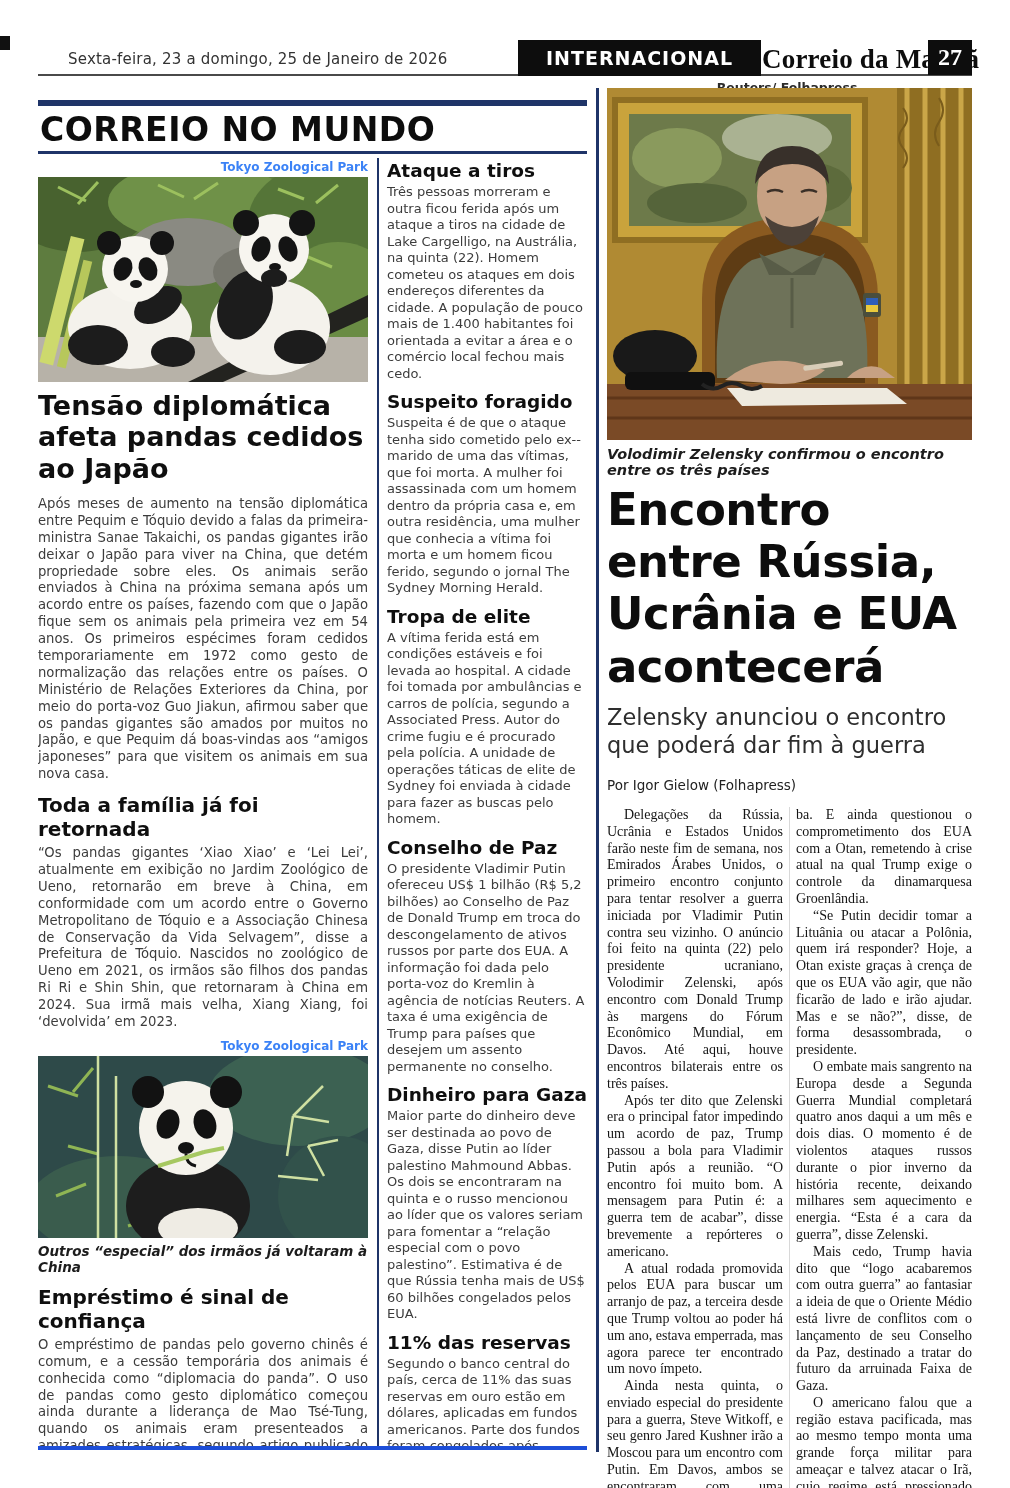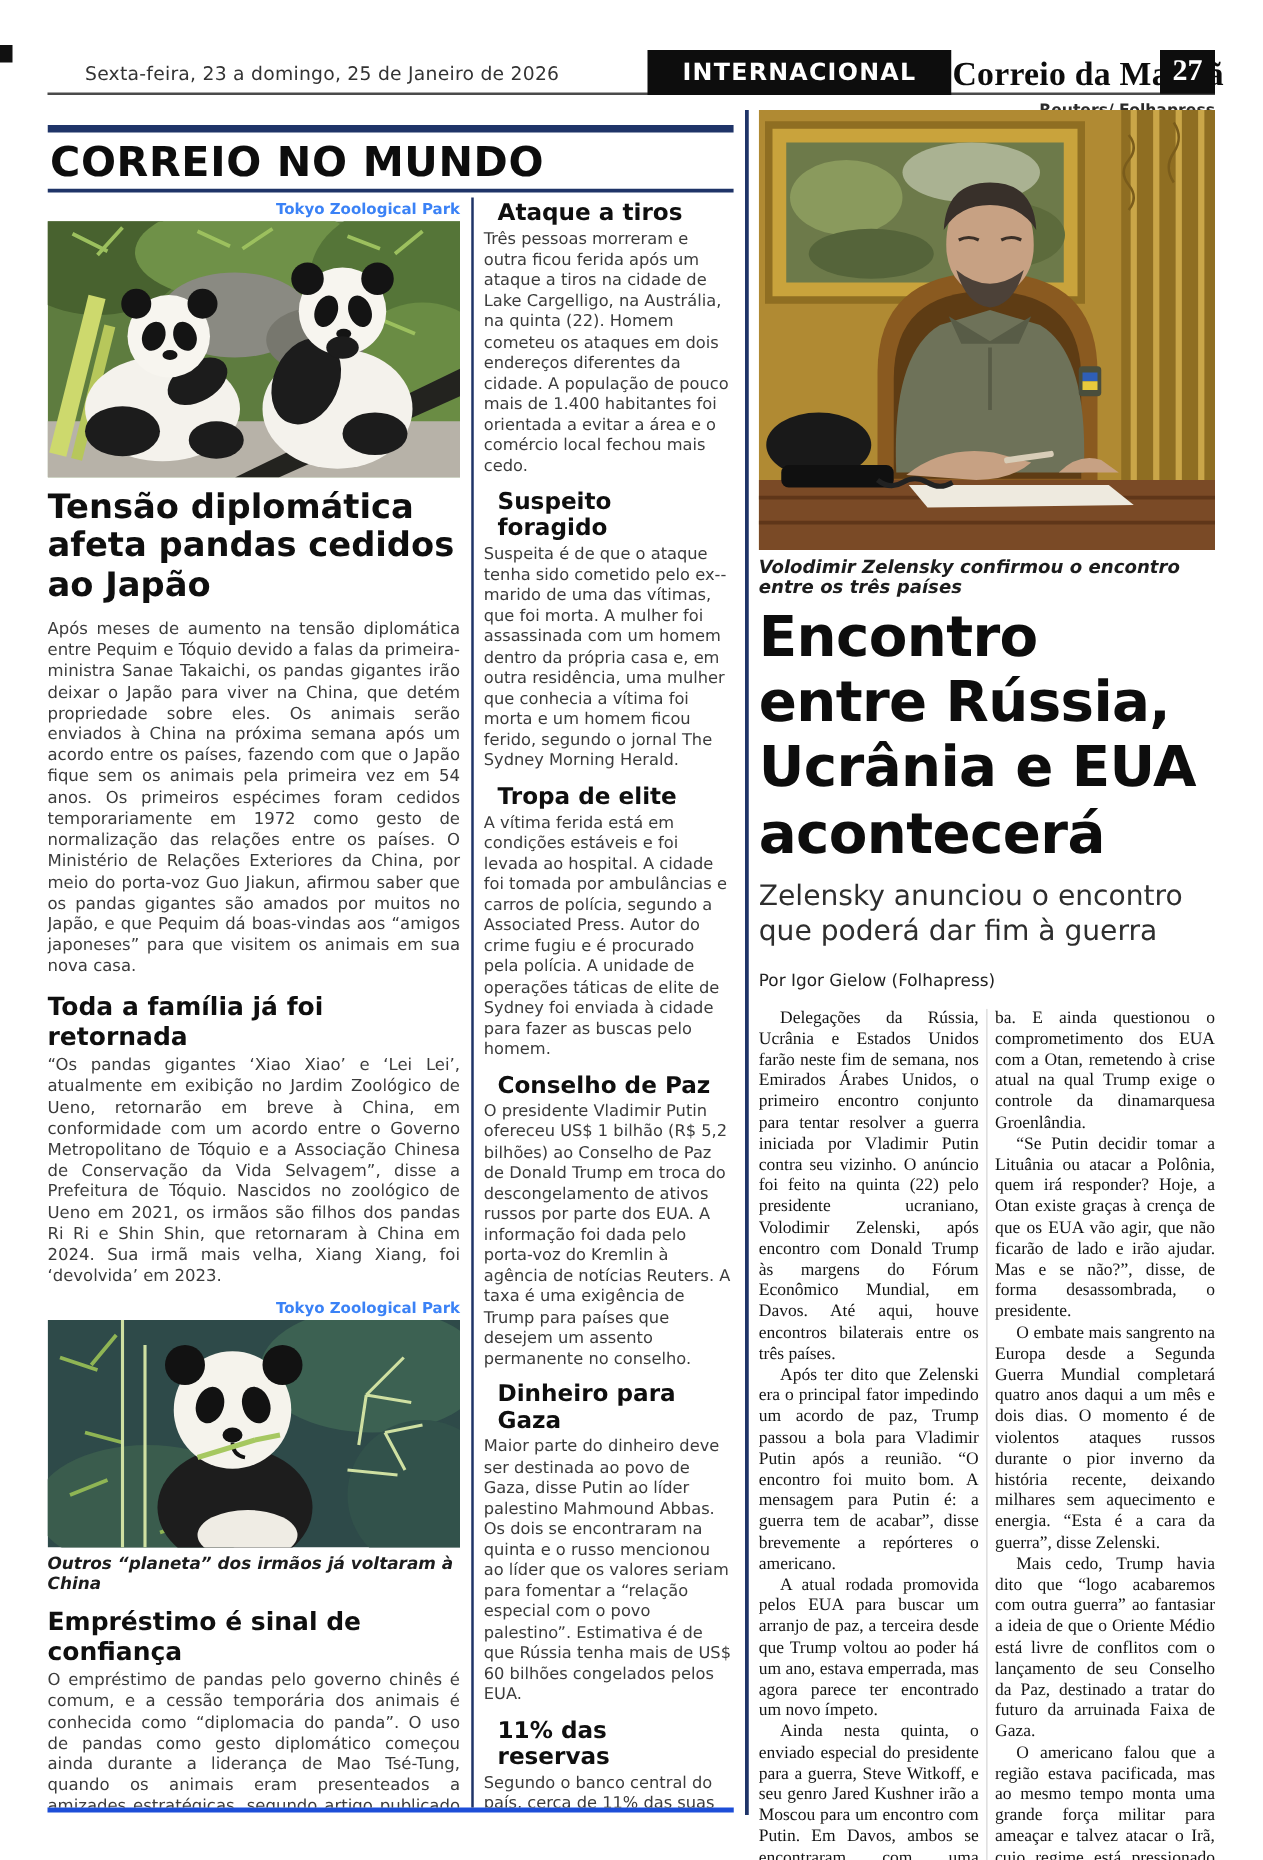--- a/index.html
+++ b/index.html
@@ -11,39 +11,39 @@
   
   .corner-tab{left:0;top:36px;width:10px;height:14px;background:#111;}
   .date-line{left:40px;top:50px;font-size:15px;color:#333;letter-spacing:.2px;margin-left:28px;}
   .header-rule{left:38px;top:74px;width:934px;border-top:2px solid #4a4a4a;}
   .section-tag{left:518px;top:40px;background:#0d0d0d;color:#fff;font-size:19px;
     font-weight:bold;letter-spacing:1px;padding:7px 28px;}
   .masthead{left:762px;top:44px;font-family:"Liberation Serif",serif;font-size:27px;
     font-weight:bold;color:#0d0d0d;letter-spacing:.2px;}
   .pagenum{left:928px;top:40px;background:#0d0d0d;color:#fff;font-size:24px;
     font-weight:bold;padding:4px 10px;font-family:"Liberation Serif",serif;}
-  .top-credit{left:602px;top:80px;width:370px;text-align:right;font-size:12.5px;
+  .top-credit{left:602px;top:80px;width:370px;text-align:center;font-size:12.5px;
     font-weight:bold;color:#2b2b2b;}
   
   .cnm{left:38px;top:100px;width:549px;height:1346px;border-bottom:4px solid #1d4ed8;overflow:hidden;}
   .cnm-bar{border-top:6px solid #1f3468;}
   .cnm-title{font-size:33px;font-weight:800;color:#0d0d0d;letter-spacing:.5px;
     padding:4px 0 2px 2px;font-family:"DejaVu Sans",sans-serif;}
   .cnm-rule{border-top:3px solid #1f3468;margin-bottom:4px;}
   .cnm-row{display:flex;}
   .col-pandas{width:330px;flex:0 0 330px;}
   .col-div{flex:0 0 2px;background:#1f3468;margin:0 8px 0 9px;}
   .col-briefs{flex:1 1 auto;min-width:0;}
   .credit{font-size:12px;font-weight:bold;color:#3b82f6;text-align:right;margin:2px 0 3px;}
   .photo{width:100%;display:block;}
   .caption{font-style:italic;font-size:13.5px;font-weight:600;color:#1d1d1d;margin:5px 0 8px;}
   .lead-headline{font-size:27px;font-weight:bold;color:#0f0f0f;line-height:1.16;margin:8px 0 12px;}
   .sans-body{font-size:13.2px;line-height:1.28;color:#3c3c3c;text-align:justify;margin:0 0 8px;}
   .subhead{font-size:20px;font-weight:bold;color:#0f0f0f;margin:10px 0 4px;}
-  .brief-head{font-size:18.5px;font-weight:bold;color:#0f0f0f;margin:9px 11px 3px;}
+  .brief-head{font-size:18.5px;font-weight:bold;color:#0f0f0f;margin:9px 0 3px;}
   .brief-head.first{margin-top:2px;}
   .brief-body{font-size:13px;line-height:1.27;color:#3c3c3c;text-align:left;margin:0;}
   
   .main-div{left:596px;top:88px;width:3px;height:1364px;background:#1f3468;}
   .main{left:607px;top:88px;width:365px;}
   .main-caption{font-style:italic;font-size:14.5px;font-weight:700;color:#1d1d1d;margin:6px 0 4px;}
   .main-headline{font-size:45px;font-weight:bold;color:#0d0d0d;line-height:1.16;
     letter-spacing:-.5px;margin:6px 0 10px;}
   .main-subhead{font-size:22.5px;color:#2e2e2e;line-height:1.25;margin:0 0 18px;font-weight:400;}
   .main-byline{font-size:13.5px;color:#222;margin:0 0 14px;}
@@ -136,21 +136,21 @@
         <circle cx="110" cy="36" r="16" fill="#121212"></circle>
         <circle cx="188" cy="36" r="16" fill="#121212"></circle>
         <ellipse cx="130" cy="68" rx="11" ry="15" fill="#121212" transform="rotate(18 130 68)"></ellipse>
         <ellipse cx="167" cy="68" rx="11" ry="15" fill="#121212" transform="rotate(-18 167 68)"></ellipse>
         <ellipse cx="148" cy="92" rx="8" ry="6" fill="#121212"></ellipse>
         <path d="M148 98 q0 10 10 12" stroke="#121212" stroke-width="3" fill="none"></path>
         <g stroke="#a6c861" stroke-width="4" fill="none">
             <path d="M120 110 l46 -14 M166 96 l20 -4"></path>
           </g>
       </svg>
-      <div class="caption">Outros “planeta” dos irmãos já voltaram à China</div>
+      <div class="caption">Outros “especial” dos irmãos já voltaram à China</div>
       <div class="subhead">Empréstimo é sinal de confiança</div>
       <p class="sans-body">O empréstimo de pandas pelo governo chinês é comum, e a cessão temporária dos animais é conhecida como “diplomacia do panda”. O uso de pandas como gesto diplomático começou ainda durante a liderança de Mao Tsé-Tung, quando os animais eram presenteados a amizades estratégicas, segundo artigo publicado pela revista Cambridge University Press. Durante a ascensão de Deng Xiaoping, os animais passaram a ser emprestados a nações que fornecem a Pequim recursos e tecnologia valiosos, como sinal de parceria, lealdade e confiança.</p>
 
     </div>
     <div class="col-div"></div>
 
     <div class="col-briefs">
       <div class="brief-head first">Ataque a tiros</div>
       <p class="brief-body">Três pessoas morreram e outra ficou ferida após um ataque a tiros na cidade de Lake Cargelligo, na Austrália, na quinta (22). Homem cometeu os ataques em dois endereços diferentes da cidade. A população de pouco mais de 1.400 habitantes foi orientada a evitar a área e o comércio local fechou mais cedo.</p>
       <div class="brief-head">Suspeito foragido</div>

